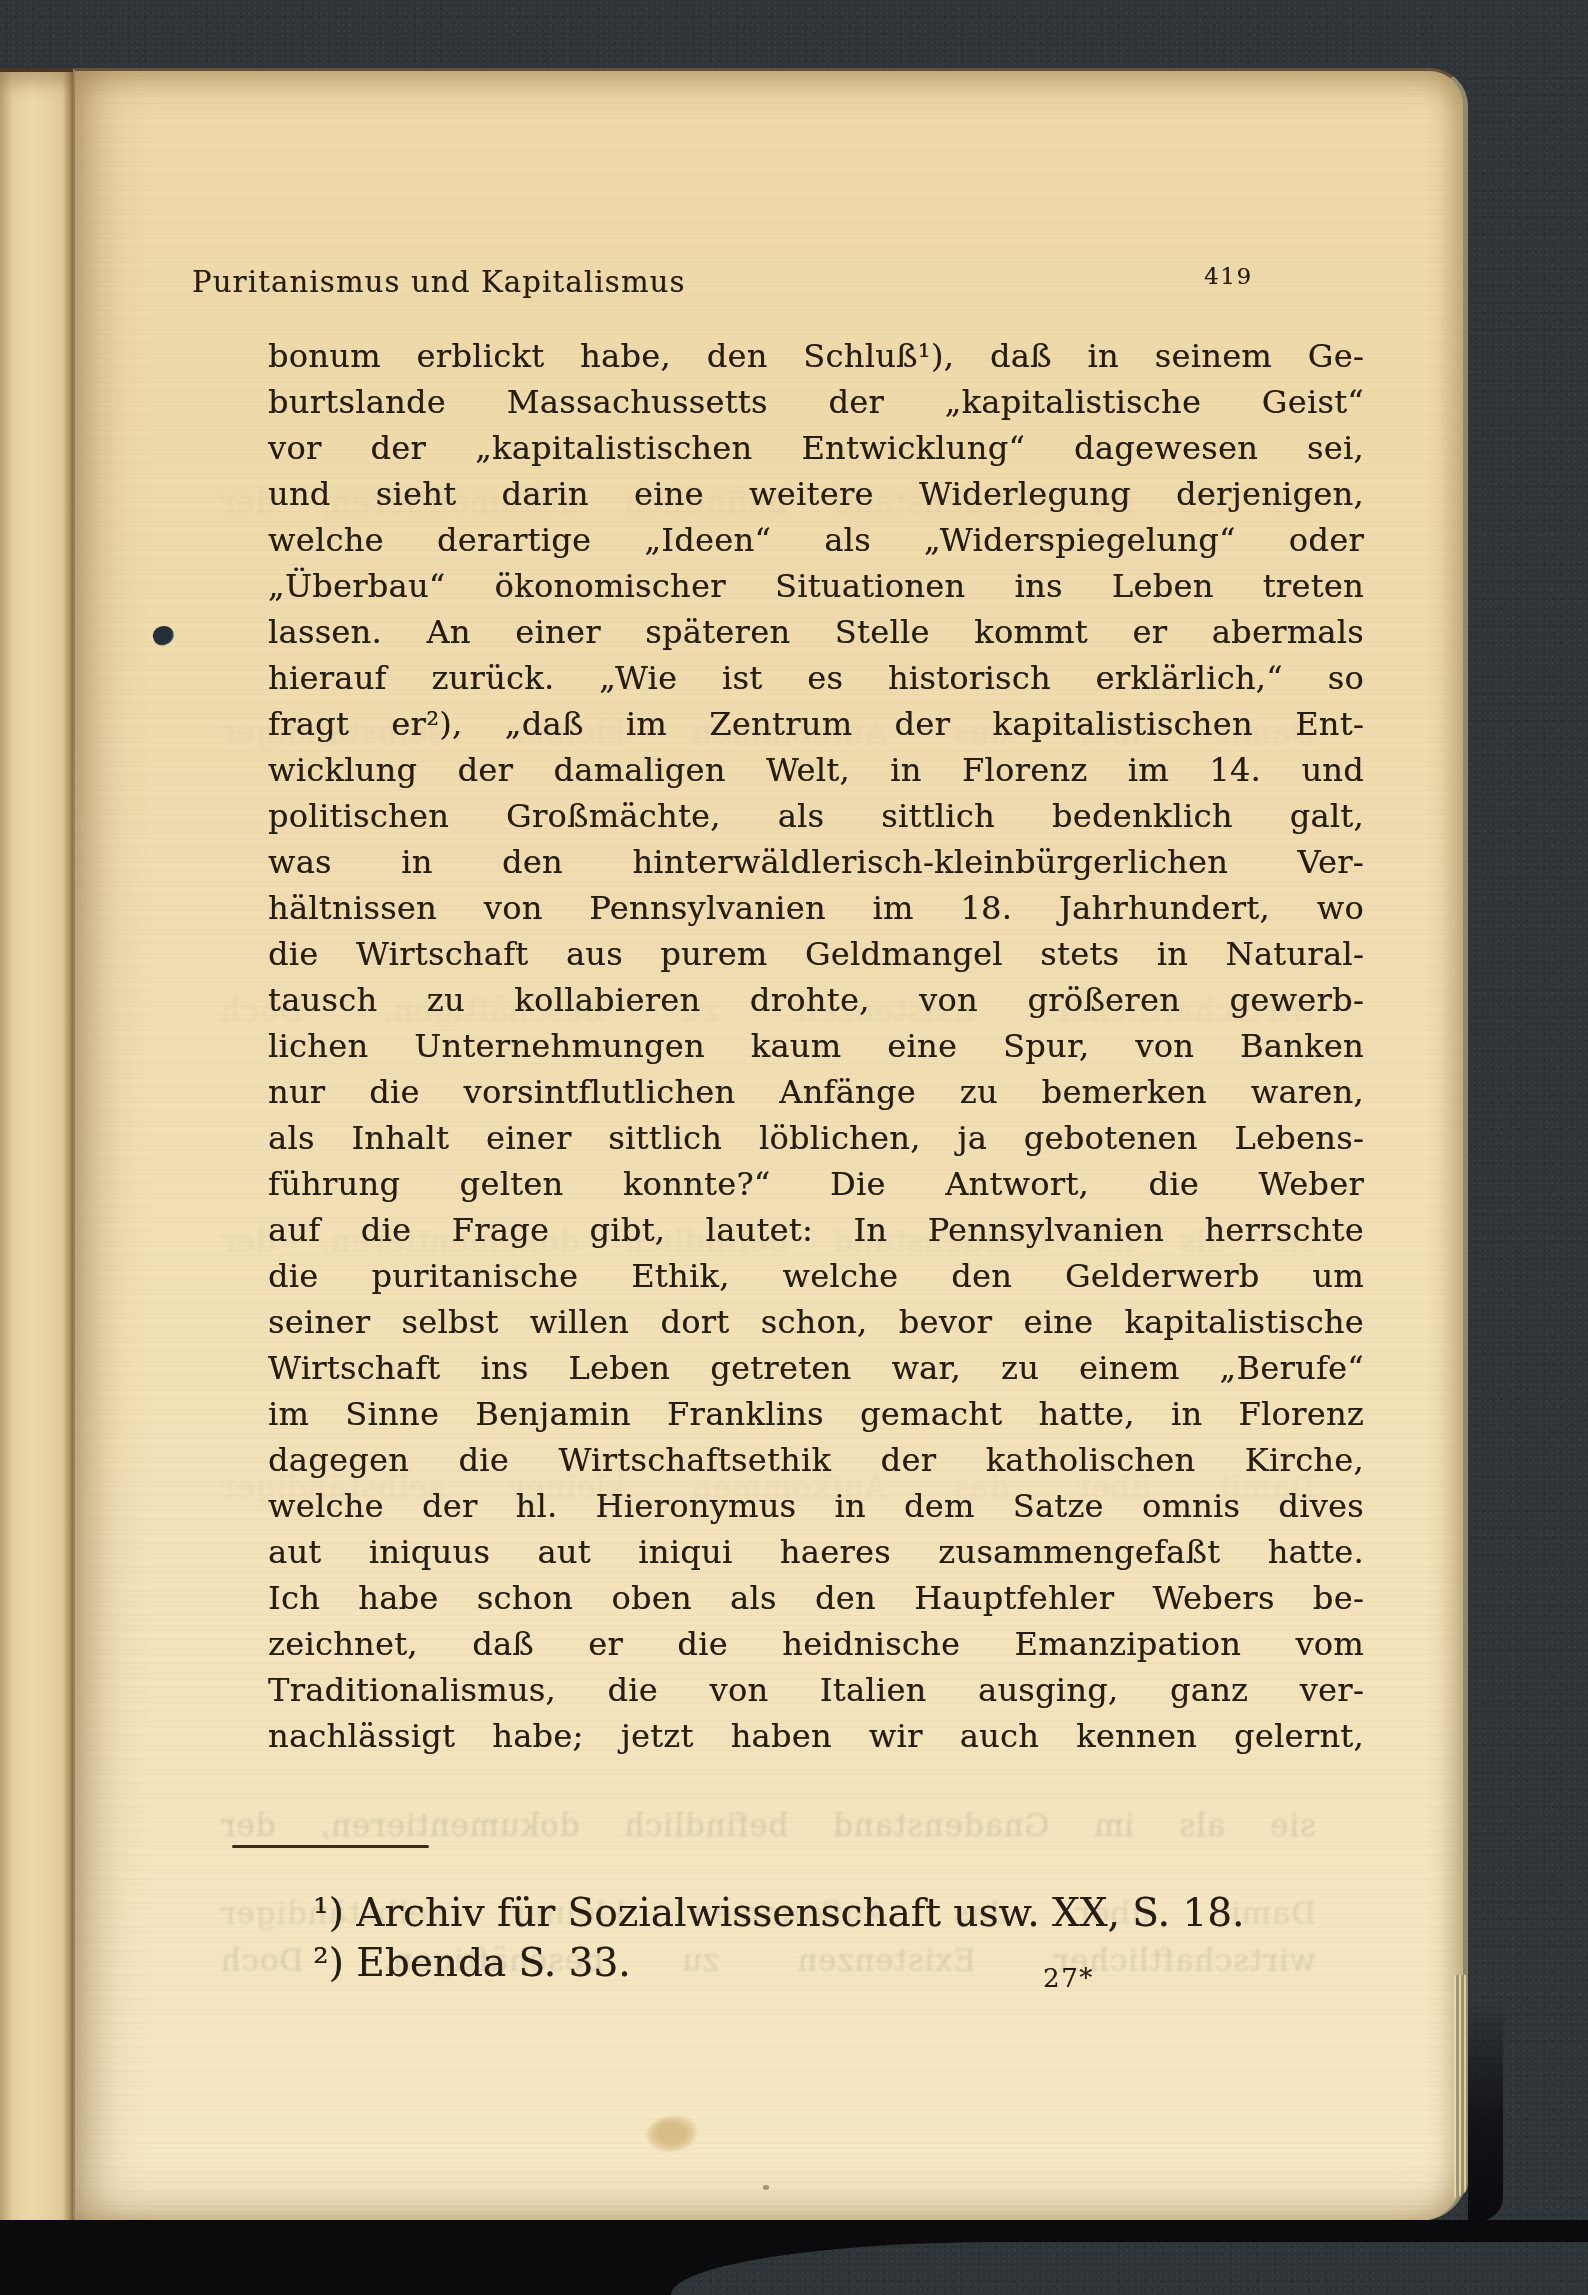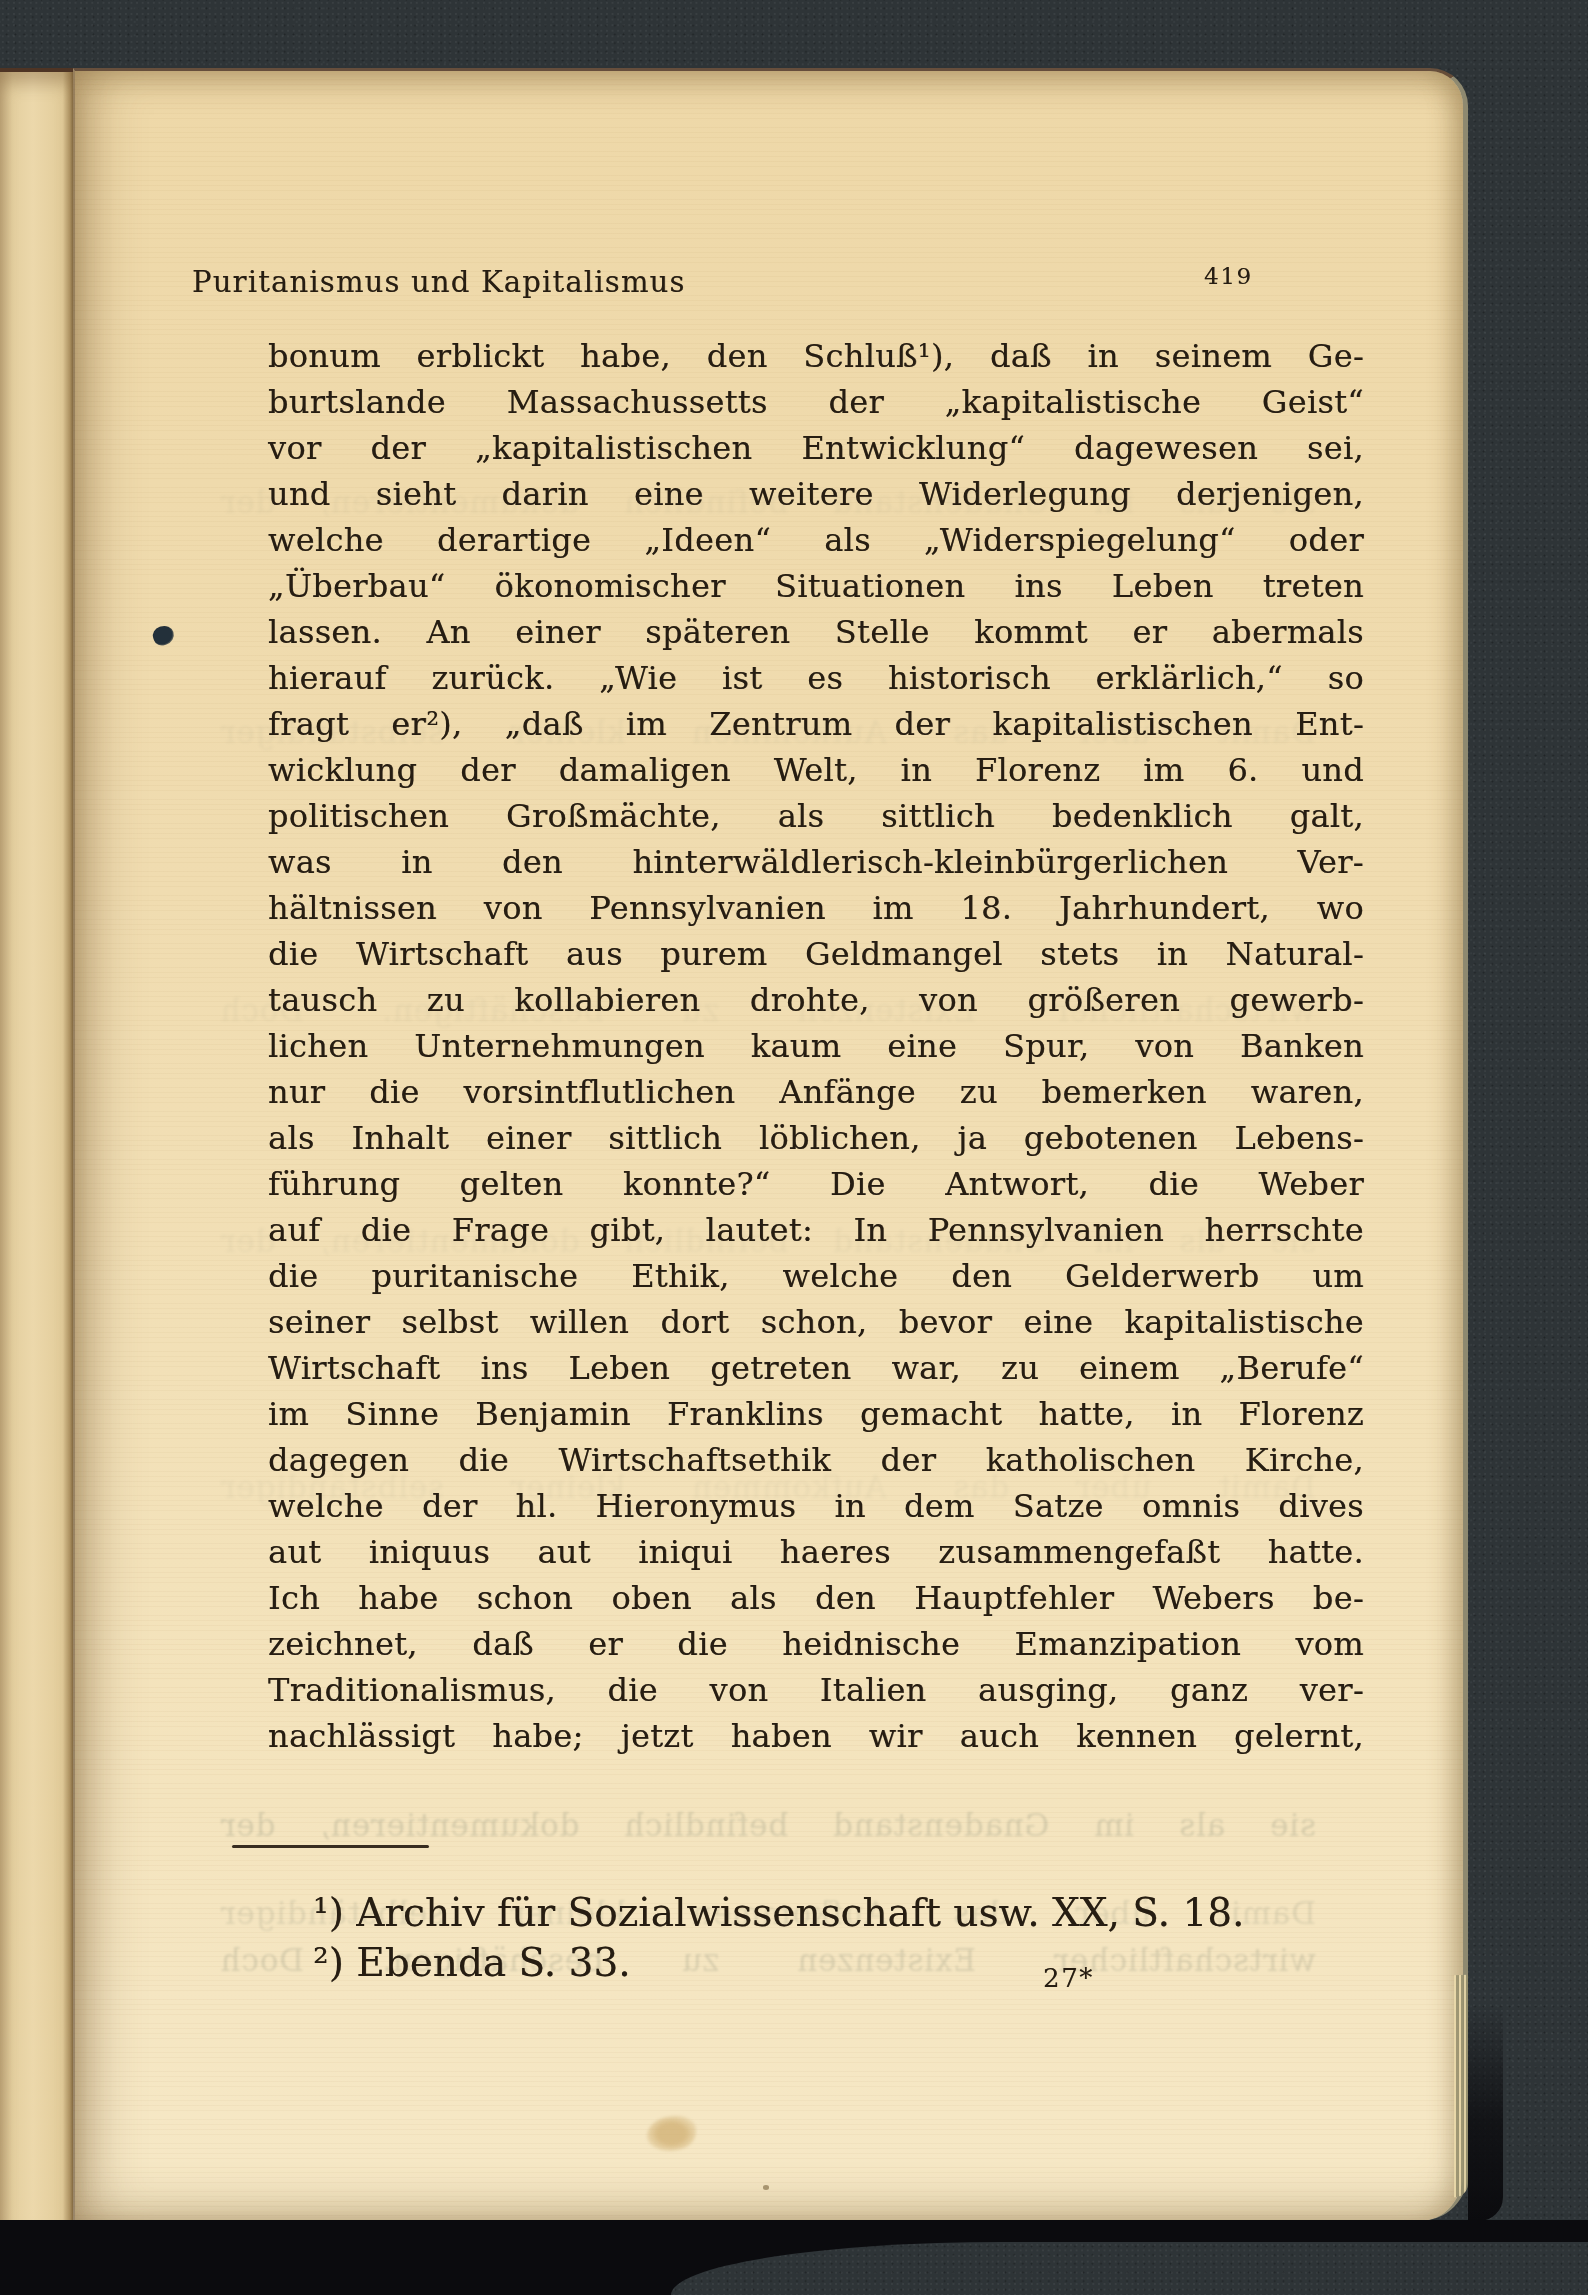--- a/index.html
+++ b/index.html
@@ -121,21 +121,21 @@
     <div class="body-block ink">
         <div class="body-line">bonum erblickt habe, den Schluß¹), daß in seinem Ge-</div>
         <div class="body-line">burtslande Massachussetts der „kapitalistische Geist“</div>
         <div class="body-line">vor der „kapitalistischen Entwicklung“ dagewesen sei,</div>
         <div class="body-line">und sieht darin eine weitere Widerlegung derjenigen,</div>
         <div class="body-line">welche derartige „Ideen“ als „Widerspiegelung“ oder</div>
         <div class="body-line">„Überbau“ ökonomischer Situationen ins Leben treten</div>
         <div class="body-line">lassen. An einer späteren Stelle kommt er abermals</div>
         <div class="body-line">hierauf zurück. „Wie ist es historisch erklärlich,“ so</div>
         <div class="body-line">fragt er²), „daß im Zentrum der kapitalistischen Ent-</div>
-        <div class="body-line">wicklung der damaligen Welt, in Florenz im 6. und</div>
+        <div class="body-line">wicklung der damaligen Welt, in Florenz im 14. und</div>
         <div class="body-line">politischen Großmächte, als sittlich bedenklich galt,</div>
         <div class="body-line">was in den hinterwäldlerisch-kleinbürgerlichen Ver-</div>
         <div class="body-line">hältnissen von Pennsylvanien im 18. Jahrhundert, wo</div>
         <div class="body-line">die Wirtschaft aus purem Geldmangel stets in Natural-</div>
         <div class="body-line">tausch zu kollabieren drohte, von größeren gewerb-</div>
         <div class="body-line">lichen Unternehmungen kaum eine Spur, von Banken</div>
         <div class="body-line">nur die vorsintflutlichen Anfänge zu bemerken waren,</div>
         <div class="body-line">als Inhalt einer sittlich löblichen, ja gebotenen Lebens-</div>
         <div class="body-line">führung gelten konnte?“  Die Antwort, die Weber</div>
         <div class="body-line">auf die Frage gibt, lautet: In Pennsylvanien herrschte</div>

